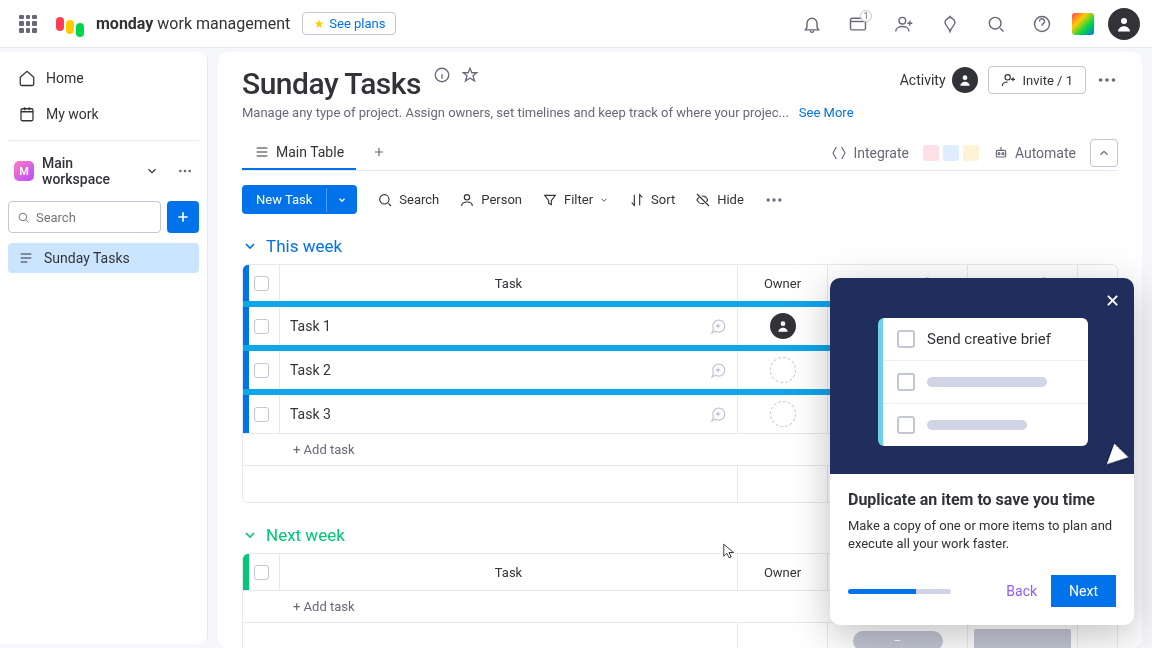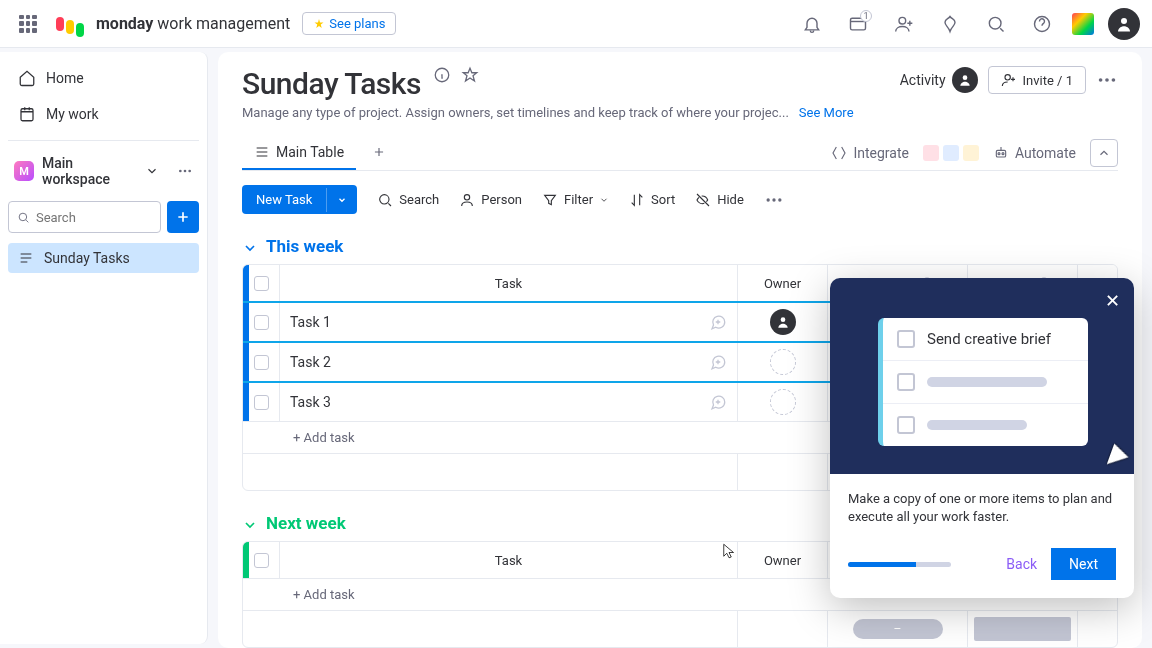--- a/index.html
+++ b/index.html
@@ -61,25 +61,25 @@
 .collapse-btn { width: 28px; height: 28px; border: 1px solid #c3c6d4; border-radius: 4px; display: flex; align-items: center; justify-content: center; cursor: pointer; }
 
 .toolbar { display: flex; align-items: center; gap: 20px; margin-top: 14px; }
 .new-task-btn { background: #0073ea; color: #fff; border-radius: 4px; display: flex; align-items: center; overflow: hidden; cursor: pointer; }
 .new-task-btn .main { padding: 7px 14px; font-size: 13px; }
 .new-task-btn .caret { padding: 7px 10px; border-left: 1px solid rgba(255,255,255,0.3); }
 .tool-item { display: flex; align-items: center; gap: 6px; color: #323338; cursor: pointer; font-size: 13px; }
 
 
 .group { margin-top: 22px; }
-.group-head { display: flex; align-items: flex-end; gap: 8px; font-weight: 700; font-size: 17px; margin-bottom: 8px; cursor: pointer; }
+.group-head { display: flex; align-items: center; gap: 8px; font-weight: 400; font-size: 17px; margin-bottom: 8px; cursor: pointer; }
 .g-blue { color: #0073ea; }
 .g-green { color: #00c875; }
 .table { border: 1px solid #e6e9ef; border-radius: 6px; overflow: hidden; }
-.row { display: grid; grid-template-columns: 36px 1fr 90px 140px 110px 40px; align-items: center; min-height: 36px; border-top: 2px solid #0ea5e9; position: relative; }
+.row { display: grid; grid-template-columns: 36px 1fr 90px 140px 110px 40px; align-items: center; min-height: 36px; border-top: 6px solid #0ea5e9; position: relative; }
 .row:first-child { border-top: none; background: #fff; }
 .row.header { font-size: 13px; color: #323338; font-weight: 400; }
 .row.header .cell { justify-content: center; }
 .cell { padding: 6px 10px; display: flex; align-items: center; border-left: 1px solid #e6e9ef; height: 100%; }
 .cell:first-child { border-left: none; }
 .cell.task { justify-content: space-between; }
 .cell.center { justify-content: center; }
 .group-bar { width: 6px; background: #0073ea; position: absolute; left: 0; top: 0; bottom: 0; }
 .g-green-bar { background: #00c875; }
 .check { width: 15px; height: 15px; border: 1px solid #c3c6d4; border-radius: 3px; }
@@ -588,20 +588,21 @@
           <div class="ill-bar" style="width:120px"></div>
         </div>
       <div class="ill-row">
           <div class="ill-check"></div>
           <div class="ill-bar" style="width:100px"></div>
         </div>
     </div>
     <div class="ill-cursor"></div>
   </div>
   <div class="pop-body">
+    <div class="pop-title">Duplicate an item to save you time</div>
     <div class="pop-desc">Make a copy of one or more items to plan and execute all your work faster.</div>
     <div class="pop-foot">
       <div class="progress">
           <span></span>
         </div>
       <div class="pop-back">Back</div>
       <div class="pop-next">Next</div>
     </div>
   </div>
 </div>

